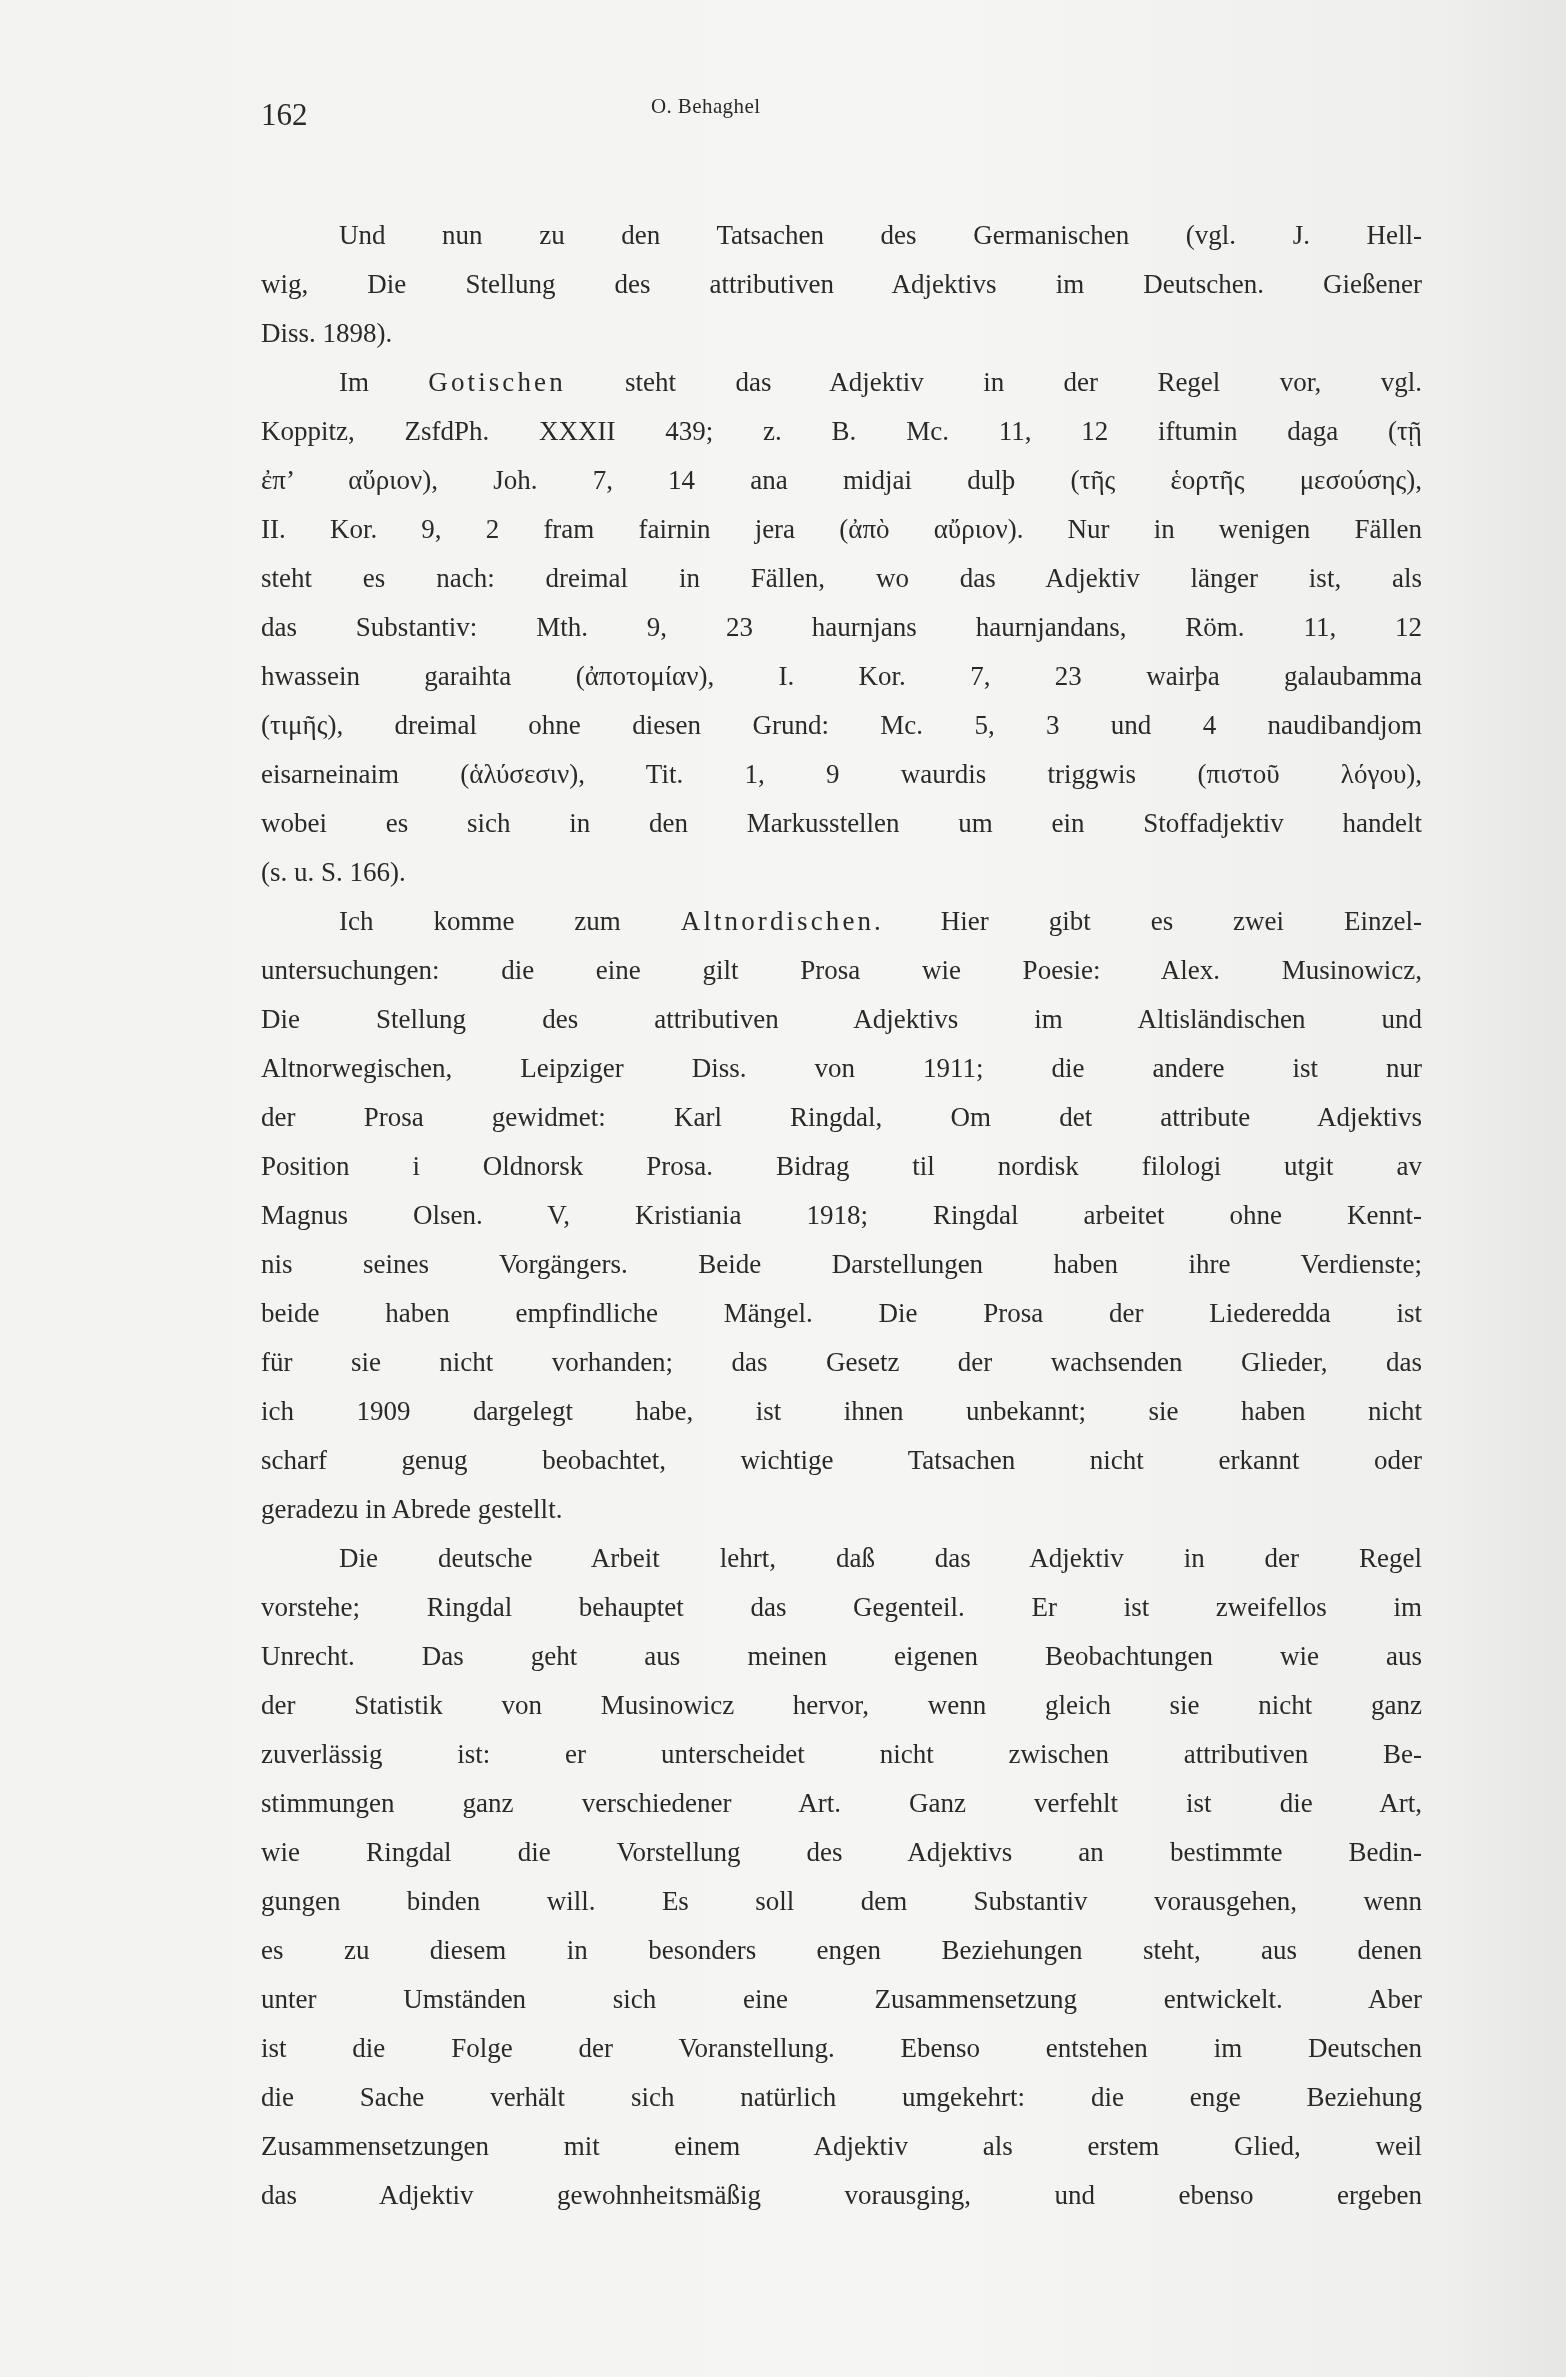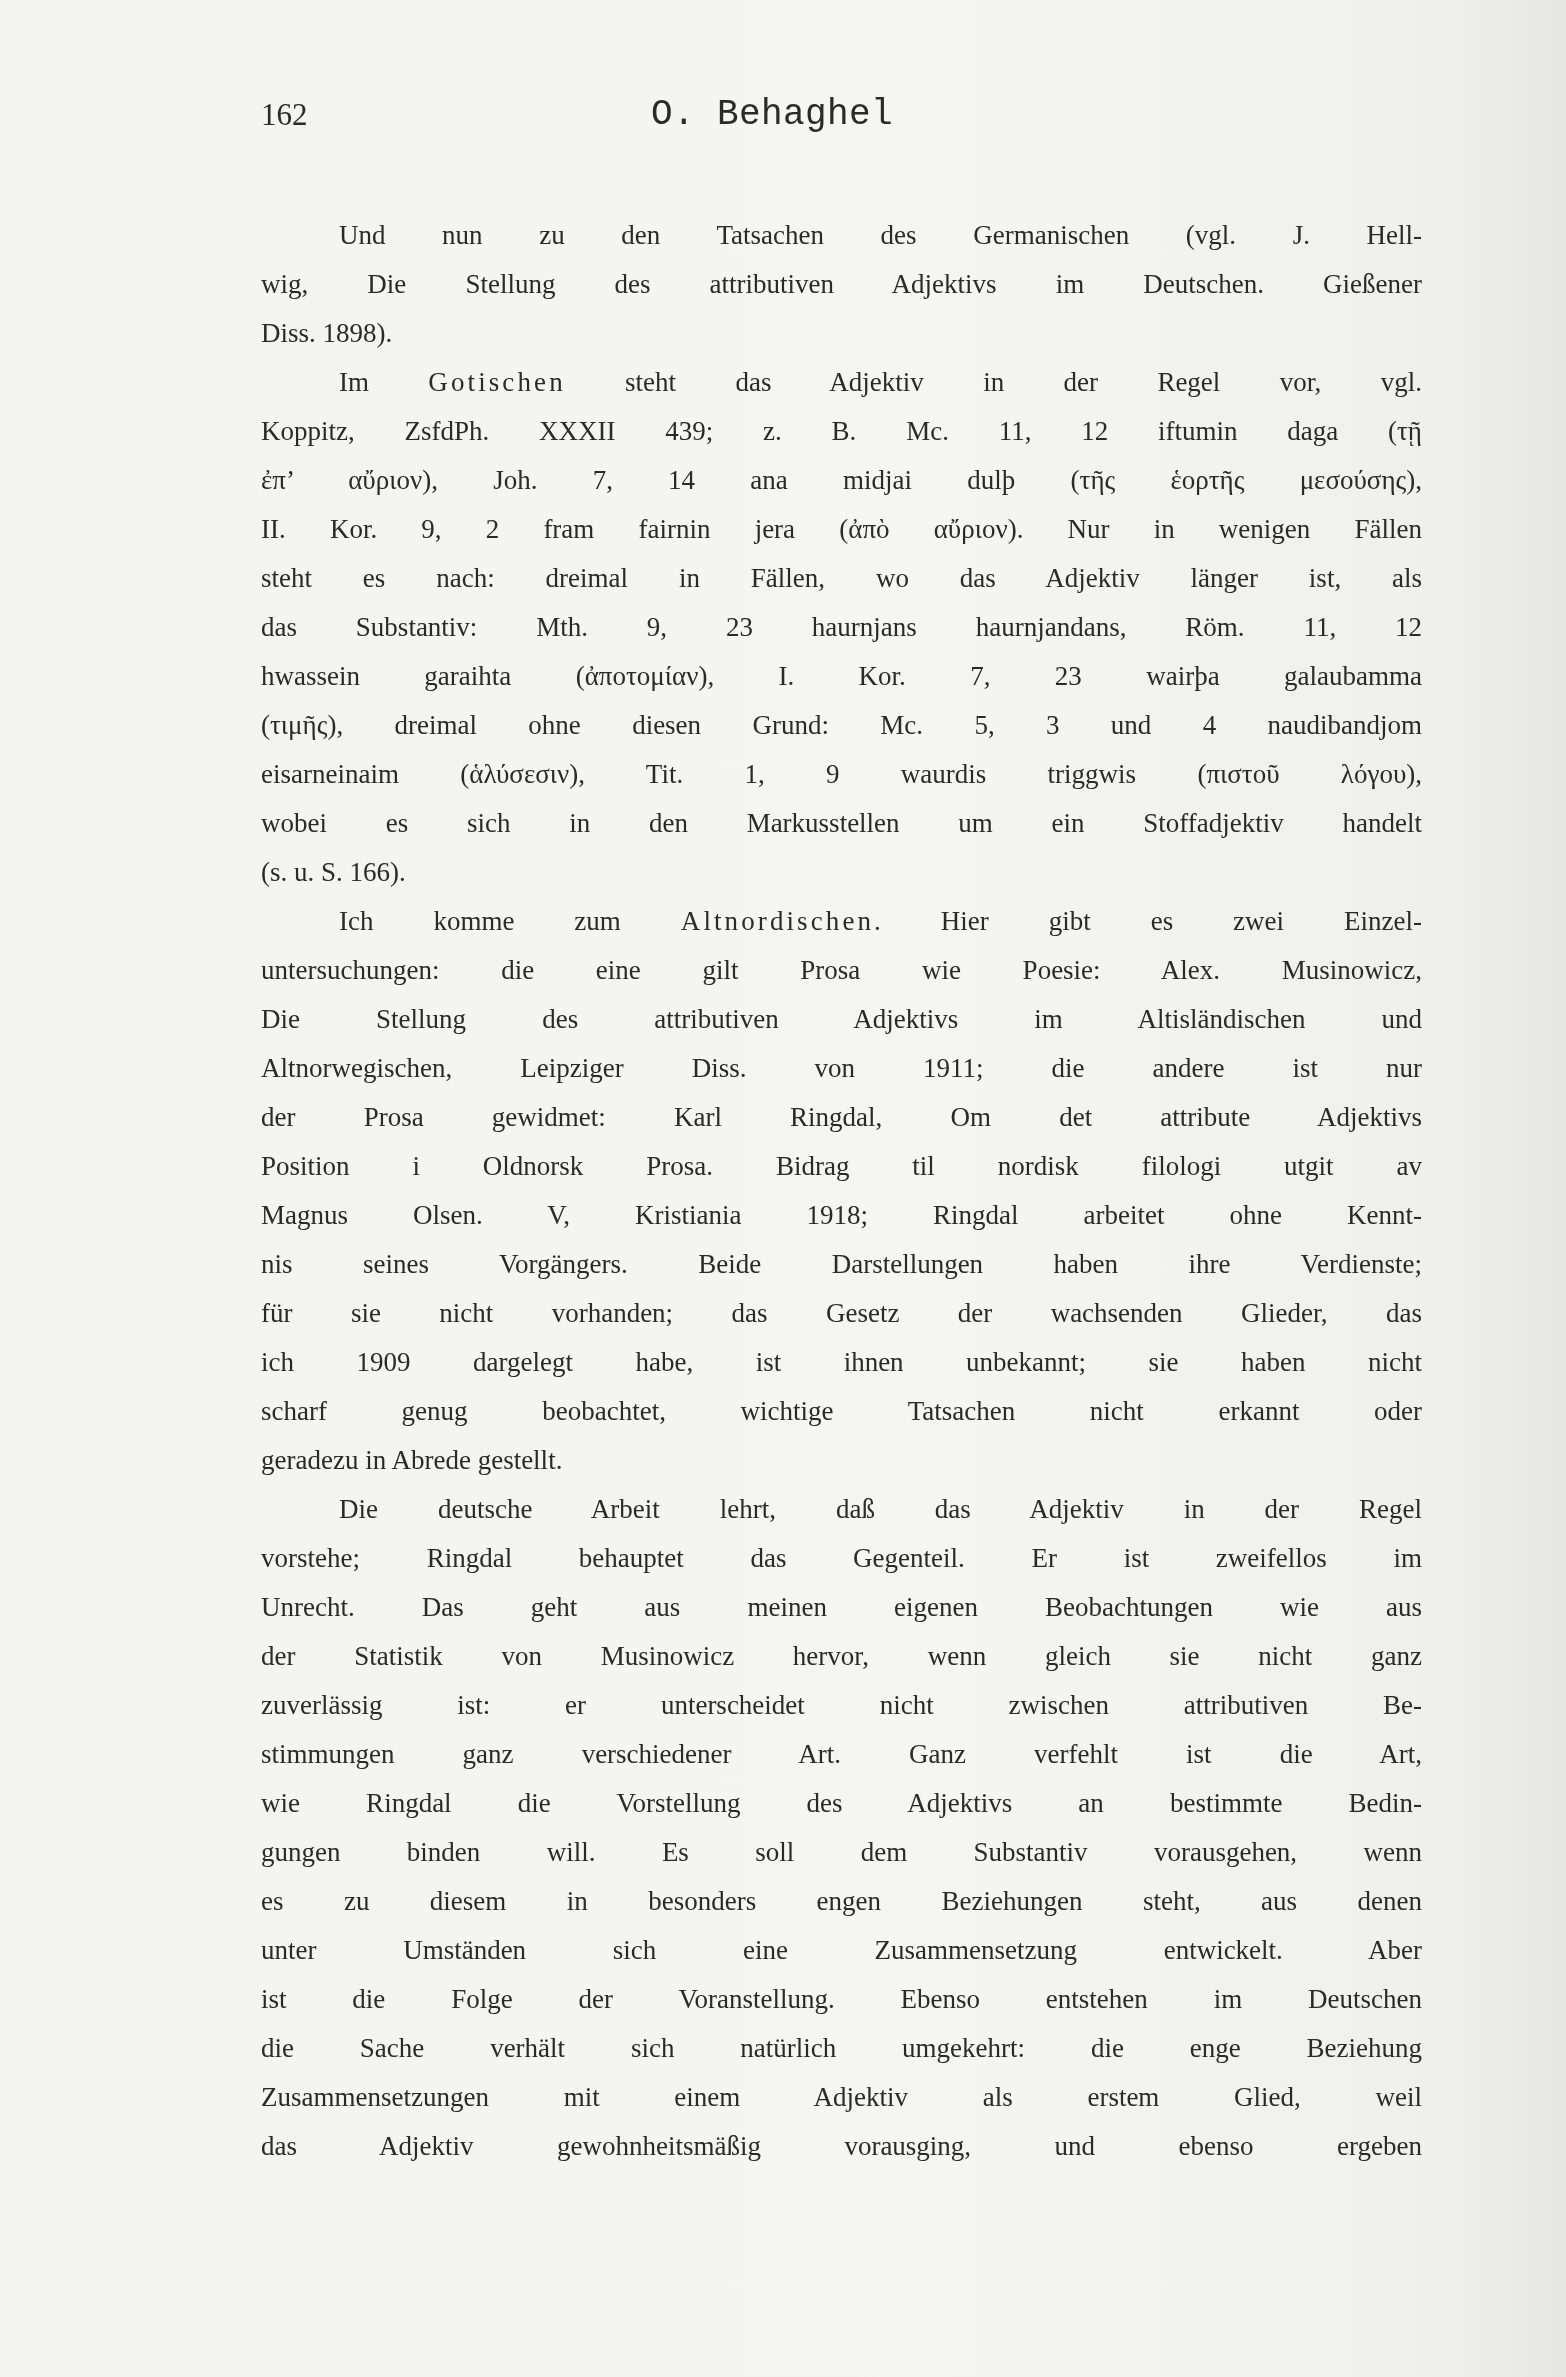--- a/index.html
+++ b/index.html
@@ -30,23 +30,22 @@
     .page-number {
       position: absolute;
       left: 0;
       top: 3.1px;
       font-size: 31px;
     }
     .running-title {
       position: absolute;
       left: 390px;
       top: 0;
-      font-size: 36px;
+      font-size: 21px;
       letter-spacing: 0.4px;
-      font-family: Liberation Mono, monospace;
     }
     .body-text {
       margin-top: 70px;
       font-size: 27px;
       line-height: 49px;
     }
     .line {
       display: block;
       white-space: nowrap;
       text-align: justify;
@@ -94,20 +93,21 @@
       </div>
       <div class="paragraph">
         <span class="line indent"><span>Ich komme zum </span><span class="gesperrt">Altnordischen</span><span>. Hier gibt es zwei Einzel-</span></span>
         <span class="line"><span>untersuchungen: die eine gilt Prosa wie Poesie: Alex. Musinowicz,</span></span>
         <span class="line"><span>Die Stellung des attributiven Adjektivs im Altisländischen und</span></span>
         <span class="line"><span>Altnorwegischen, Leipziger Diss. von 1911; die andere ist nur</span></span>
         <span class="line"><span>der Prosa gewidmet: Karl Ringdal, Om det attribute Adjektivs</span></span>
         <span class="line"><span>Position i Oldnorsk Prosa. Bidrag til nordisk filologi utgit av</span></span>
         <span class="line"><span>Magnus Olsen. V, Kristiania 1918; Ringdal arbeitet ohne Kennt-</span></span>
         <span class="line"><span>nis seines Vorgängers. Beide Darstellungen haben ihre Verdienste;</span></span>
+        <span class="line"><span>beide haben empfindliche Mängel. Die Prosa der Liederedda ist</span></span>
         <span class="line"><span>für sie nicht vorhanden; das Gesetz der wachsenden Glieder, das</span></span>
         <span class="line"><span>ich 1909 dargelegt habe, ist ihnen unbekannt; sie haben nicht</span></span>
         <span class="line"><span>scharf genug beobachtet, wichtige Tatsachen nicht erkannt oder</span></span>
         <span class="line last"><span>geradezu in Abrede gestellt.</span></span>
       </div>
       <div class="paragraph">
         <span class="line indent"><span>Die deutsche Arbeit lehrt, daß das Adjektiv in der Regel</span></span>
         <span class="line"><span>vorstehe; Ringdal behauptet das Gegenteil. Er ist zweifellos im</span></span>
         <span class="line"><span>Unrecht. Das geht aus meinen eigenen Beobachtungen wie aus</span></span>
         <span class="line"><span>der Statistik von Musinowicz hervor, wenn gleich sie nicht ganz</span></span>

